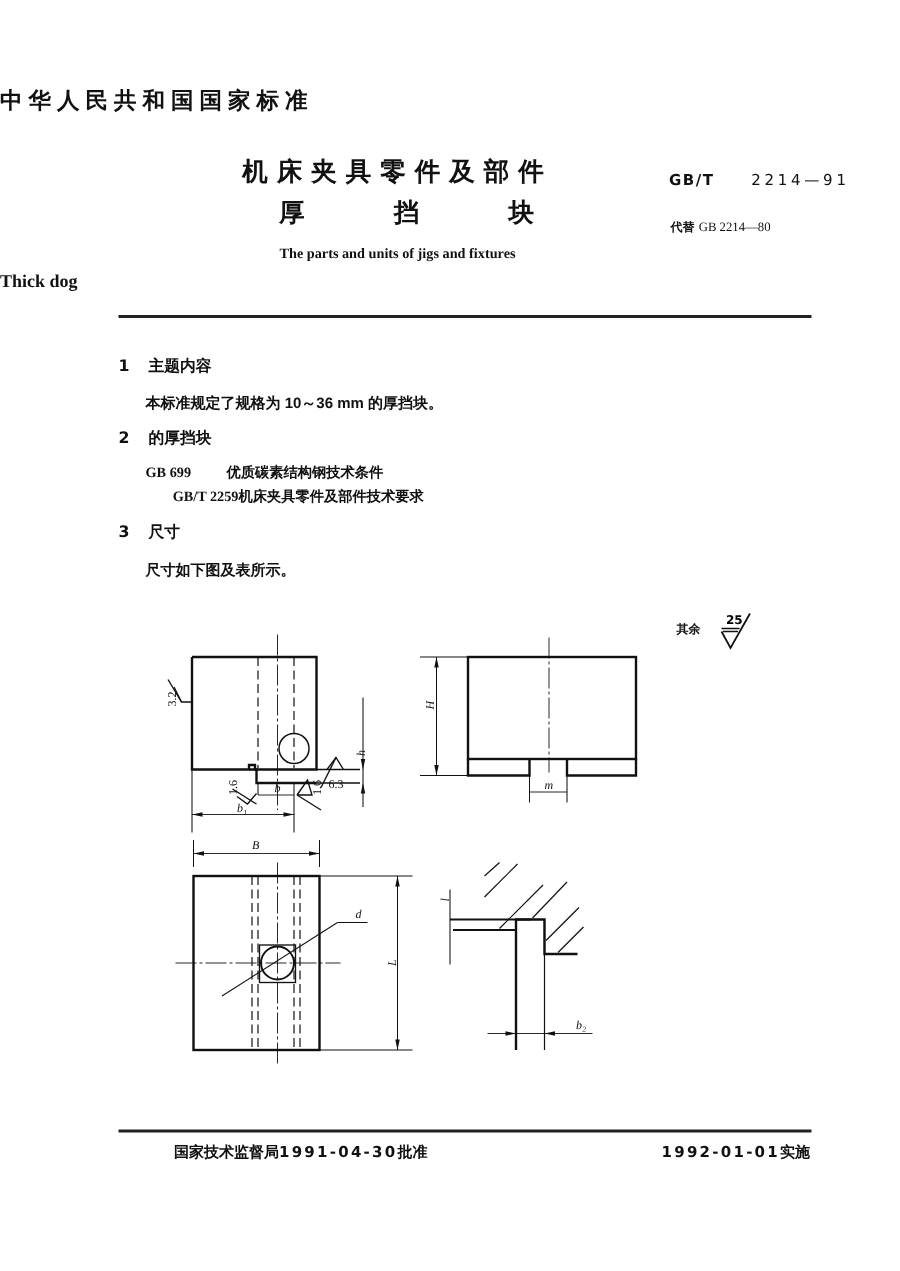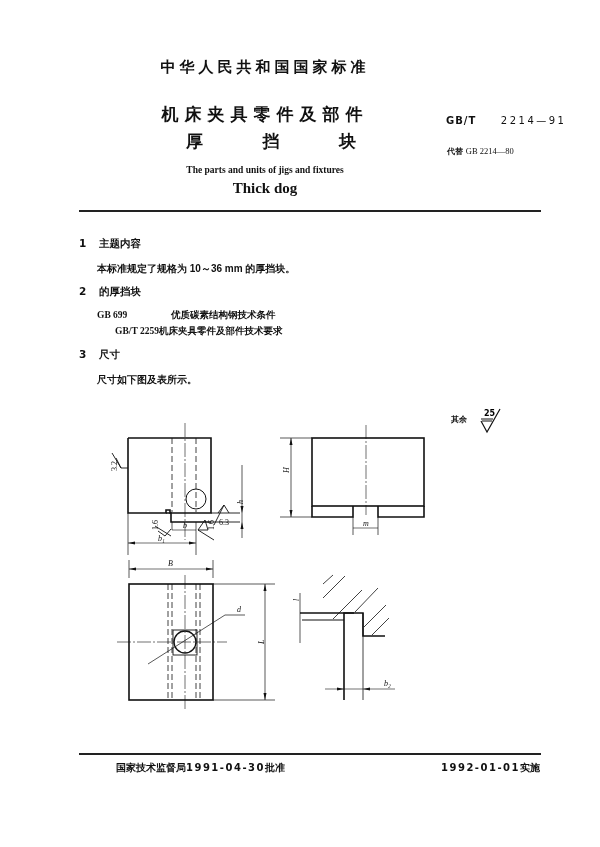--- a/index.html
+++ b/index.html
@@ -3,40 +3,40 @@
   <meta charset="utf-8">
   <style>
     html, body { margin: 0; padding: 0; }
     body {
       width: 600px; height: 847px; position: relative; overflow: hidden;
       background: #ffffff; color: #111;
       font-family: "DejaVu Serif", "Liberation Serif", serif;
     }
     .abs { position: absolute; }
     .national {
-      left: 0; width: 530px; top: 58px; text-align: center;
+      left: 0; width: 530px; top: 58px; 
       font-family: "DejaVu Sans", sans-serif; font-weight: bold; font-size: 15px;
       letter-spacing: 4px;
     }
     .title1 {
       left: 0; width: 530px; top: 103px; text-align: center;
       font-family: "DejaVu Sans", sans-serif; font-weight: bold; font-size: 17px;
       letter-spacing: 6px;
     }
     .title2 {
       left: 186px; top: 130px; width: 170px; display: flex; justify-content: space-between;
       font-family: "DejaVu Sans", sans-serif; font-weight: bold; font-size: 17px;
     }
     .en1 {
       left: 0; width: 530px; top: 165px; text-align: center;
       font-family: "Liberation Serif", serif; font-weight: bold; font-size: 9.5px;
     }
     .en2 {
-      left: 0; width: 530px; top: 180px; text-align: center;
-      font-family: "Liberation Serif", serif; font-weight: bold; font-size: 15px;
+      left: 0; width: 530px; top: 180px; 
+      font-family: "Liberation Serif", serif; font-weight: bold; font-size: 12px;
     }
     .std-code {
       left: 446px; top: 115px; font-family: "DejaVu Sans", sans-serif;
       font-weight: bold; font-size: 10px; letter-spacing: 1px;
     }
     .std-code .num { letter-spacing: 2.5px; font-weight: normal; margin-left: 20px; }
     .replaces {
       left: 447px; top: 146px; font-family: "DejaVu Sans", sans-serif;
       font-weight: bold; font-size: 8px;
     }
@@ -86,21 +86,21 @@
 
 <div class="abs sec-h" style="left:79px; top:237px;">
   <span class="n">1</span><span>主题内容</span>
 </div>
 <div class="abs sec-p" style="left:97px; top:262px;">本标准规定了规格为 10～36 mm 的厚挡块。</div>
 
 <div class="abs sec-h" style="left:79px; top:285px;">
   <span class="n">2</span><span>的厚挡块</span>
 </div>
 <div class="abs ref" style="left:97px; top:309px;">
-  <span class="code" style="width:74px;">GB 699</span><span>优质碳素结构钢技术条件</span>
+  <span class="code" style="width:54px;">GB 699</span><span>优质碳素结构钢技术条件</span>
 </div>
 <div class="abs ref" style="left:97px; top:325px;text-align:right;">
   <span class="code" style="width:62px;">GB/T 2259</span><span>机床夹具零件及部件技术要求</span>
 </div>
 
 <div class="abs sec-h" style="left:79px; top:348px;">
   <span class="n">3</span><span>尺寸</span>
 </div>
 <div class="abs sec-p" style="left:97px; top:373px;">尺寸如下图及表所示。</div>
 

